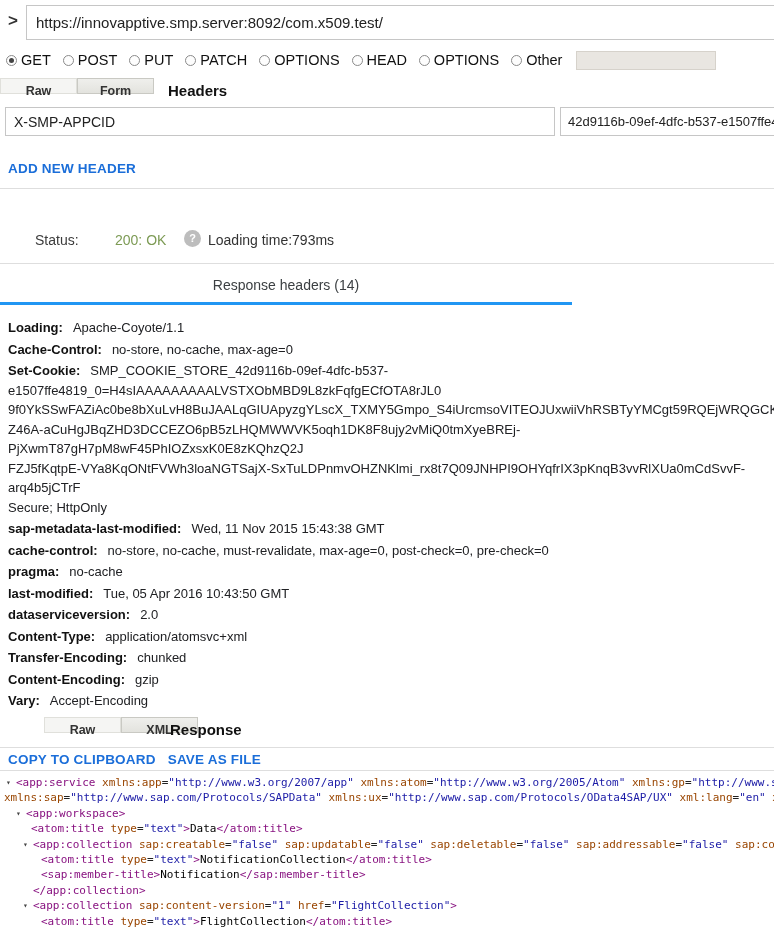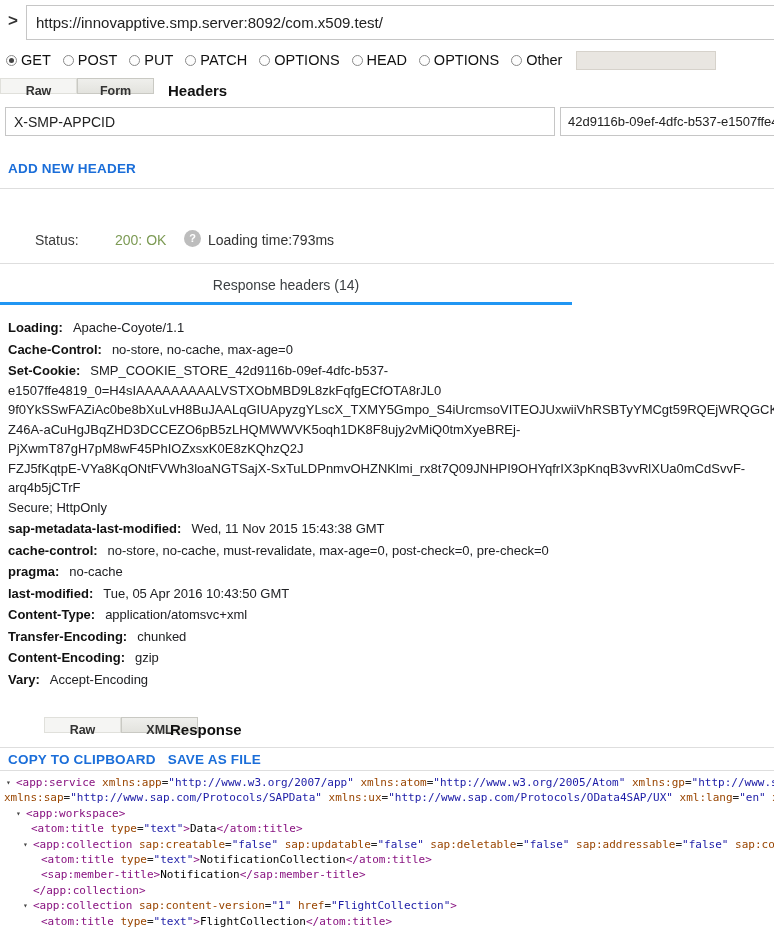--- a/index.html
+++ b/index.html
@@ -133,20 +133,21 @@
 <div class="rh-underline"></div>
 
 <div class="rh-list">
     <div class="rh-row"><span class="rh-name">Loading:</span><span class="rh-val">Apache-Coyote/1.1</span></div>
     <div class="rh-row"><span class="rh-name">Cache-Control:</span><span class="rh-val">no-store, no-cache, max-age=0</span></div>
     <div class="rh-row"><span class="rh-name">Set-Cookie:</span><span class="rh-val">SMP_COOKIE_STORE_42d9116b-09ef-4dfc-b537-e1507ffe4819_0=H4sIAAAAAAAAALVSTXObMBD9L8zkFqfgECfOTA8rJL0</span><div class="rh-cont">9f0YkSSwFAZiAc0be8bXuLvH8BuJAALqGIUApyzgYLscX_TXMY5Gmpo_S4iUrcmsoVITEOJUxwiiVhRSBTyYMCgt59RQEjWRQGCK0x9UjzY</div><div class="rh-cont">Z46A-aCuHgJBqZHD3DCCEZO6pB5zLHQMWWVK5oqh1DK8F8ujy2vMiQ0tmXyeBREj-PjXwmT87gH7pM8wF45PhIOZxsxK0E8zKQhzQ2J</div><div class="rh-cont">FZJ5fKqtpE-VYa8KqONtFVWh3loaNGTSajX-SxTuLDPnmvOHZNKlmi_rx8t7Q09JNHPI9OHYqfrIX3pKnqB3vvRlXUa0mCdSvvF-arq4b5jCTrF</div><div class="rh-cont">Secure; HttpOnly</div></div>
     <div class="rh-row"><span class="rh-name">sap-metadata-last-modified:</span><span class="rh-val">Wed, 11 Nov 2015 15:43:38 GMT</span></div>
     <div class="rh-row"><span class="rh-name">cache-control:</span><span class="rh-val">no-store, no-cache, must-revalidate, max-age=0, post-check=0, pre-check=0</span></div>
     <div class="rh-row"><span class="rh-name">pragma:</span><span class="rh-val">no-cache</span></div>
     <div class="rh-row"><span class="rh-name">last-modified:</span><span class="rh-val">Tue, 05 Apr 2016 10:43:50 GMT</span></div>
+    <div class="rh-row"><span class="rh-name">dataserviceversion:</span><span class="rh-val">2.0</span></div>
     <div class="rh-row"><span class="rh-name">Content-Type:</span><span class="rh-val">application/atomsvc+xml</span></div>
     <div class="rh-row"><span class="rh-name">Transfer-Encoding:</span><span class="rh-val">chunked</span></div>
     <div class="rh-row"><span class="rh-name">Content-Encoding:</span><span class="rh-val">gzip</span></div>
     <div class="rh-row"><span class="rh-name">Vary:</span><span class="rh-val">Accept-Encoding</span></div>
   </div>
 
 <div class="resp-tabs">
   <span class="seg-btn">Raw</span><span class="seg-btn sel">XML</span>
 </div>
 <div class="section-label response-label">Response</div>

